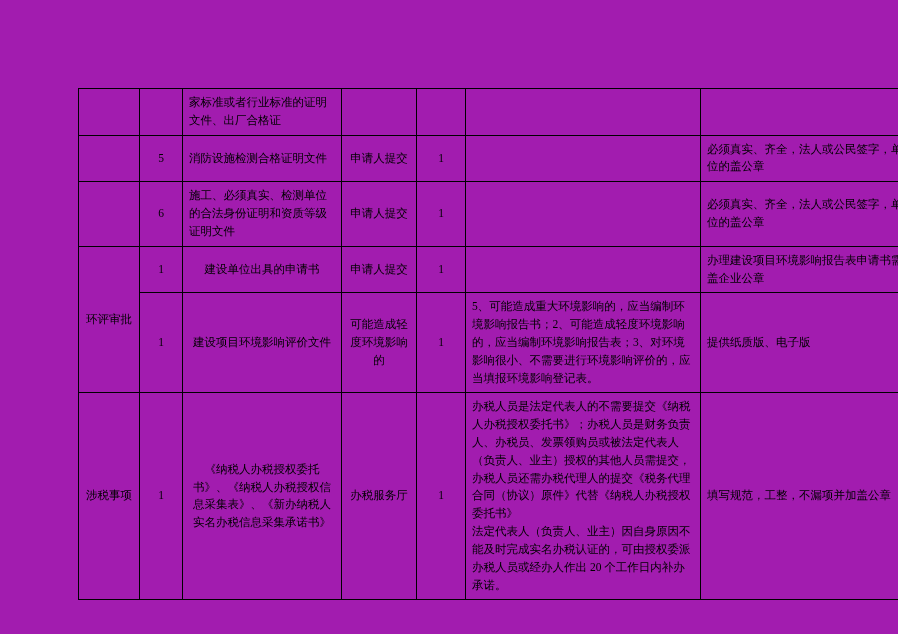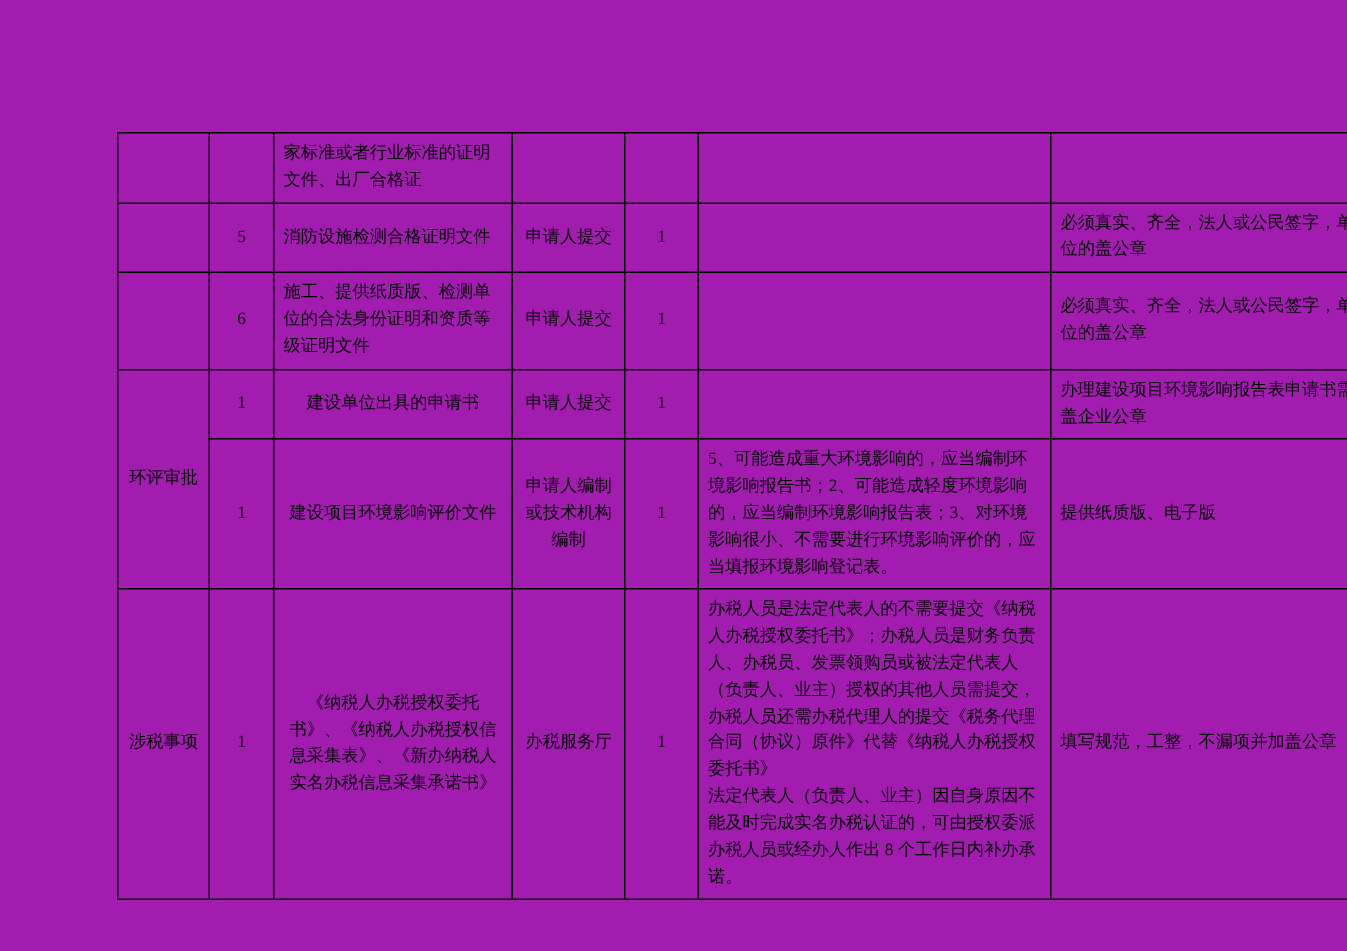--- a/index.html
+++ b/index.html
@@ -89,54 +89,54 @@
         <td class="col-item c-left">消防设施检测合格证明文件</td>
         <td class="col-form c-center">申请人提交</td>
         <td class="col-cnt c-center">1</td>
         <td class="col-req c-left v-top"></td>
         <td class="col-note c-left v-top">必须真实、齐全，法人或公民签字，单位的盖公章</td>
       </tr>
 
       <tr>
         <td class="col-cat c-center"></td>
         <td class="col-num c-center">6</td>
-        <td class="col-item c-left">施工、提供纸质版、检测单位的合法身份证明和资质等级证明文件</td>
+        <td class="col-item c-left">施工、必须真实、检测单位的合法身份证明和资质等级证明文件</td>
         <td class="col-form c-center">申请人提交</td>
         <td class="col-cnt c-center">1</td>
         <td class="col-req c-left v-top"></td>
         <td class="col-note c-left v-top">必须真实、齐全，法人或公民签字，单位的盖公章</td>
       </tr>
 
       <tr>
         <td class="col-cat cat-cell" rowspan="2">环评审批</td>
         <td class="col-num c-center">1</td>
         <td class="col-item c-center">建设单位出具的申请书</td>
         <td class="col-form c-center">申请人提交</td>
         <td class="col-cnt c-center">1</td>
         <td class="col-req c-left v-top"></td>
         <td class="col-note c-left v-top">办理建设项目环境影响报告表申请书需盖企业公章</td>
       </tr>
 
       <tr>
         <td class="col-num c-center">1</td>
         <td class="col-item c-center">建设项目环境影响评价文件</td>
-        <td class="col-form c-center">申请人编制或技术机构编制</td>
+        <td class="col-form c-center">可能造成轻度环境影响的</td>
         <td class="col-cnt c-center">1</td>
         <td class="col-req c-left v-top">5、可能造成重大环境影响的，应当编制环境影响报告书；2、可能造成轻度环境影响的，应当编制环境影响报告表；3、对环境影响很小、不需要进行环境影响评价的，应当填报环境影响登记表。</td>
         <td class="col-note c-left v-top">提供纸质版、电子版</td>
       </tr>
 
       <tr>
         <td class="col-cat cat-cell">涉税事项</td>
         <td class="col-num c-center">1</td>
         <td class="col-item c-center">《纳税人办税授权委托书》、《纳税人办税授权信息采集表》、《新办纳税人实名办税信息采集承诺书》</td>
         <td class="col-form c-center">办税服务厅</td>
         <td class="col-cnt c-center">1</td>
         <td class="col-req c-left v-top" style="white-space: pre-line;">办税人员是法定代表人的不需要提交《纳税人办税授权委托书》；办税人员是财务负责人、办税员、发票领购员或被法定代表人（负责人、业主）授权的其他人员需提交，办税人员还需办税代理人的提交《税务代理合同（协议）原件》代替《纳税人办税授权委托书》
-法定代表人（负责人、业主）因自身原因不能及时完成实名办税认证的，可由授权委派办税人员或经办人作出 8 个工作日内补办承诺。</td>
+法定代表人（负责人、业主）因自身原因不能及时完成实名办税认证的，可由授权委派办税人员或经办人作出 20 个工作日内补办承诺。</td>
         <td class="col-note c-left v-top">填写规范，工整，不漏项并加盖公章</td>
       </tr>
 
     </tbody>
   </table>
 
 
 </div>
 
 </body></html>

